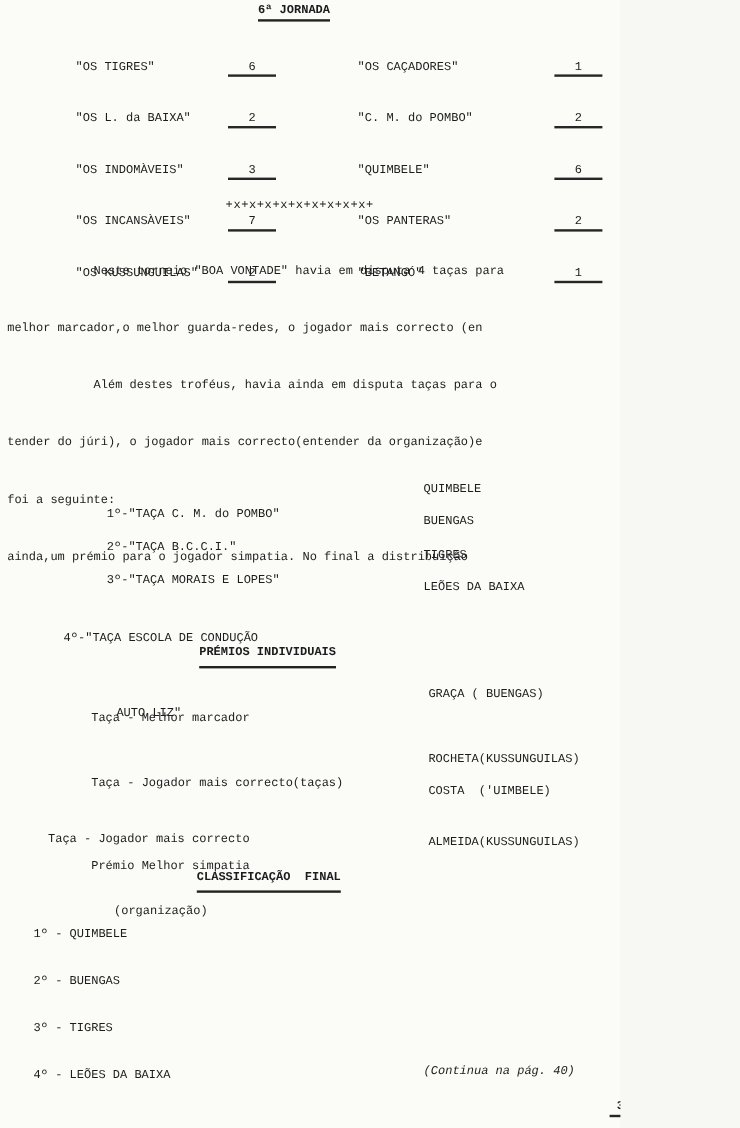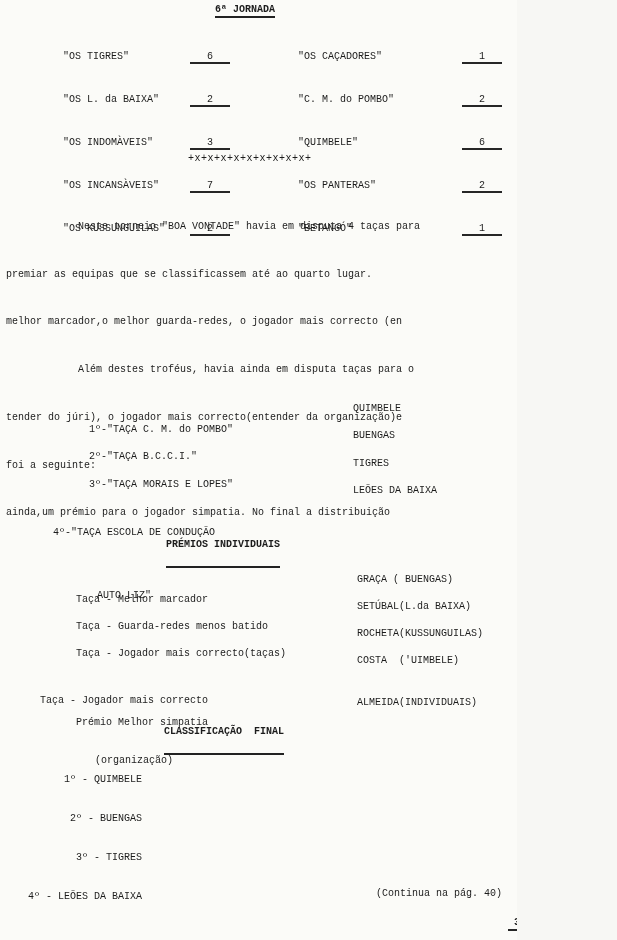--- a/index.html
+++ b/index.html
@@ -33,59 +33,59 @@
   .mrow .away  { position: absolute; left: 298px; top: 0; }
   .mrow .score {
     position: absolute; top: 0;
     width: 40px; text-align: center;
     border-bottom: 2.5px solid #262626;
     padding-bottom: 0px;
   }
   .mrow .hscore { left: 190px; }
   .mrow .ascore { left: 462px; }
 
-  .separator { position: absolute; left: 188px; top: 153px; letter-spacing: 0.5px; }
+  .separator { position: absolute; left: 188px; top: 166px; letter-spacing: 0.5px; }
 
   .para { position: absolute; left: 6px; top: 192px; width: 610px; }
   .pline { line-height: 25.7px; }
   .pline.indent { padding-left: 72px; }
 
   .trophies { position: absolute; left: 53px; top: 398px; width: 560px; }
   .trow { position: absolute; left: 0; line-height: 21px; }
   .trow.t0 { top: 0; }
   .trow.t1 { top: 27px; }
   .trow.t2 { top: 55px; }
   .trow.t3 { top: 82px; }
   .trow .winner { position: absolute; left: 300px; top: 0; text-align: center; }
   .trow .label2 { padding-left: 44px; }
 
   .heading {
     position: absolute;
     font-weight: 700;
     border-bottom: 2px solid #222;
-    padding-bottom: 16px;
+    padding-bottom: 5px;
     font-family: Liberation Mono, monospace;
   }
   .h-premios { left: 166px; top: 539px; }
   .h-classif { left: 164px; top: 726px; }
 
   .prizes { position: absolute; left: 40px; top: 567px; width: 570px; }
   .prow { position: absolute; left: 0; line-height: 20px; }
   .prow.r0 { top: 3px; }
   .prow.r1 { top: 30px; }
   .prow.r2 { top: 57px; }
   .prow.r3 { top: 84px; }
   .prow.r4 { top: 126px; }
   .prow .winner { position: absolute; left: 317px; top: 0; }
   .prow .label2 { padding-left: 55px; }
 
   .classif { position: absolute; left: 22px; top: 750px; }
-  .crow { line-height: 16.9px; text-align: right; }
-
-  .continua { position: absolute; left: 376px; top: 888px; }
+  .crow { line-height: 16.9px; }
+
+  .continua { position: absolute; left: 353px; top: 888px; font-style: italic; }
 
   .pagenum {
     position: absolute;
     left: 508px; top: 917px;
     border-bottom: 2.5px solid #262626;
     padding: 0 6px 1px 6px;
     font-weight: 700;
   }
 </style>
 </head>
@@ -125,21 +125,20 @@
       <span class="score hscore">2</span>
       <span class="away">"BETANGÓ"</span>
       <span class="score ascore">1</span>
     </div>
   </div>
 
   <div class="separator">+x+x+x+x+x+x+x+x+x+</div>
 
   <div class="para">
     <div class="pline indent">Neste torneio "BOA VONTADE" havia em disputa 4 taças para</div>
-    <div class="pline">premiar as equipas que se classificassem até ao quarto lugar.</div>
     <div class="pline">melhor marcador,o melhor guarda-redes, o jogador mais correcto (en</div>
     <div class="pline indent">Além destes troféus, havia ainda em disputa taças para o</div>
     <div class="pline">tender do júri), o jogador mais correcto(entender da organização)e</div>
     <div class="pline">foi a seguinte:</div>
     <div class="pline">ainda,um prémio para o jogador simpatia. No final a distribuição</div>
   </div>
 
   <div class="trophies">
     <div class="trow t0">
       <span>1º-"TAÇA C. M. do POMBO"</span>
@@ -161,35 +160,33 @@
   </div>
 
   <div class="heading h-premios">PRÉMIOS INDIVIDUAIS</div>
 
   <div class="prizes">
     <div class="prow r0">
       <span>Taça - Melhor marcador</span>
       <span class="winner">GRAÇA ( BUENGAS)</span>
     </div>
     <div class="prow r1">
-      <span>Taça - Guarda-redes menos batido</span>
-      <span class="winner">SETÚBAL(L.da BAIXA)</span>
     </div>
     <div class="prow r2">
       <span>Taça - Jogador mais correcto(taças)</span>
       <span class="winner">ROCHETA(KUSSUNGUILAS)</span>
     </div>
     <div class="prow r3">
       <div>Taça - Jogador mais correcto</div>
       <div class="label2">(organização)</div>
       <span class="winner">COSTA  ('UIMBELE)</span>
     </div>
     <div class="prow r4">
       <span>Prémio Melhor simpatia</span>
-      <span class="winner">ALMEIDA(INDIVIDUAIS)</span>
+      <span class="winner">ALMEIDA(KUSSUNGUILAS)</span>
     </div>
   </div>
 
   <div class="heading h-classif">CLASSIFICAÇÃO  FINAL</div>
 
   <div class="classif">
     <div class="crow"> 1º - QUIMBELE</div>
     <div class="crow"> 2º - BUENGAS</div>
     <div class="crow"> 3º - TIGRES</div>
     <div class="crow"> 4º - LEÕES DA BAIXA</div>

